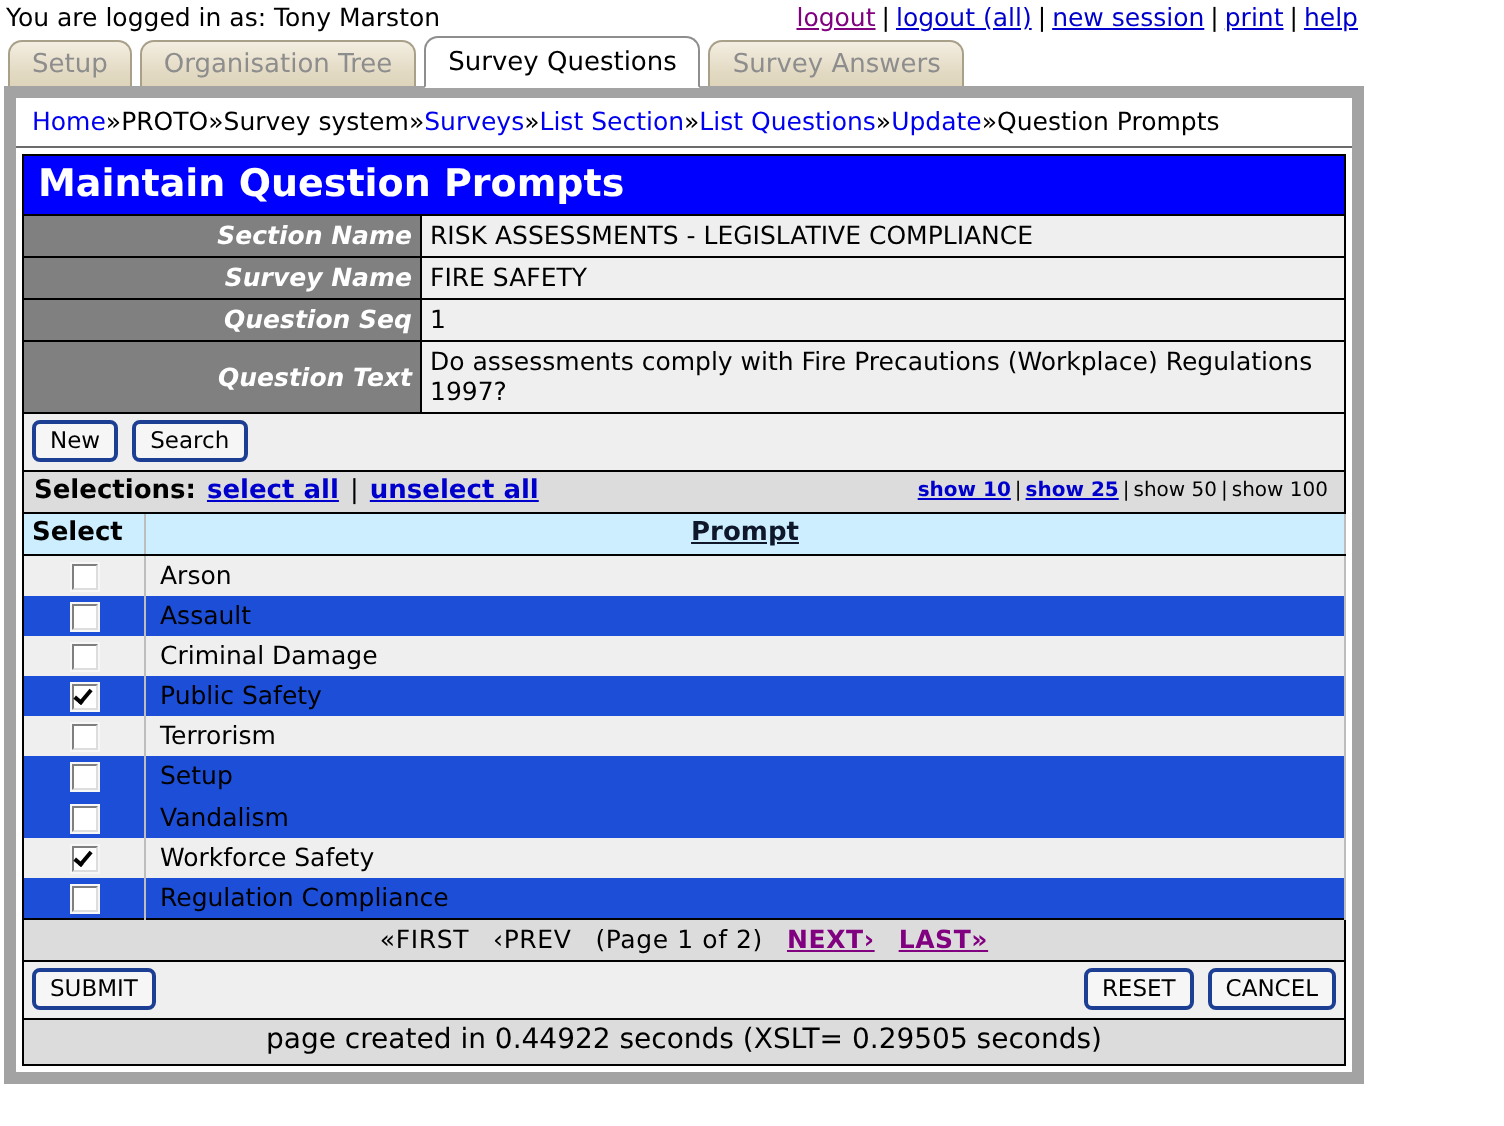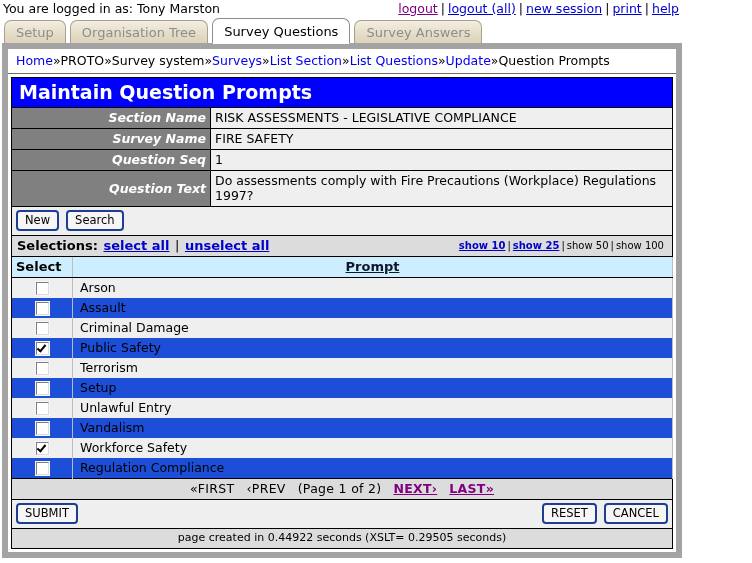--- a/index.html
+++ b/index.html
@@ -282,21 +282,21 @@
   }
   .footbtns .rightgrp { display: flex; }
   .footbtns .btn { margin-right: 0; margin-left: 7px; }
   .footbtns .leftgrp .btn { margin-left: 0; margin-right: 2px; }
 
   .pagefooter {
     border: 1px solid #000000;
     border-top: none;
     background: #dcdcdc;
     text-align: center;
-    font-size: 11px;
+    font-size: 14px;
     padding: 2px 0 4px 0;
     margin-bottom: 3px;
   }
 </style>
 </head>
 <body>
 
 <div id="page">
 
   <div class="topbar">
@@ -386,24 +386,20 @@
             <td class="prompt-cell">Public Safety</td>
           </tr>
           <tr class="odd">
             <td class="cb-cell"><span class="cbox"></span></td>
             <td class="prompt-cell">Terrorism</td>
           </tr>
           <tr class="even">
             <td class="cb-cell"><span class="cbox"></span></td>
             <td class="prompt-cell">Setup</td>
           </tr>
-          <tr class="odd">
-            <td class="cb-cell"><span class="cbox"></span></td>
-            <td class="prompt-cell">Unlawful Entry</td>
-          </tr>
           <tr class="even">
             <td class="cb-cell"><span class="cbox"></span></td>
             <td class="prompt-cell">Vandalism</td>
           </tr>
           <tr class="odd">
             <td class="cb-cell"><span class="cbox checked"></span></td>
             <td class="prompt-cell">Workforce Safety</td>
           </tr>
           <tr class="even">
             <td class="cb-cell"><span class="cbox"></span></td>

